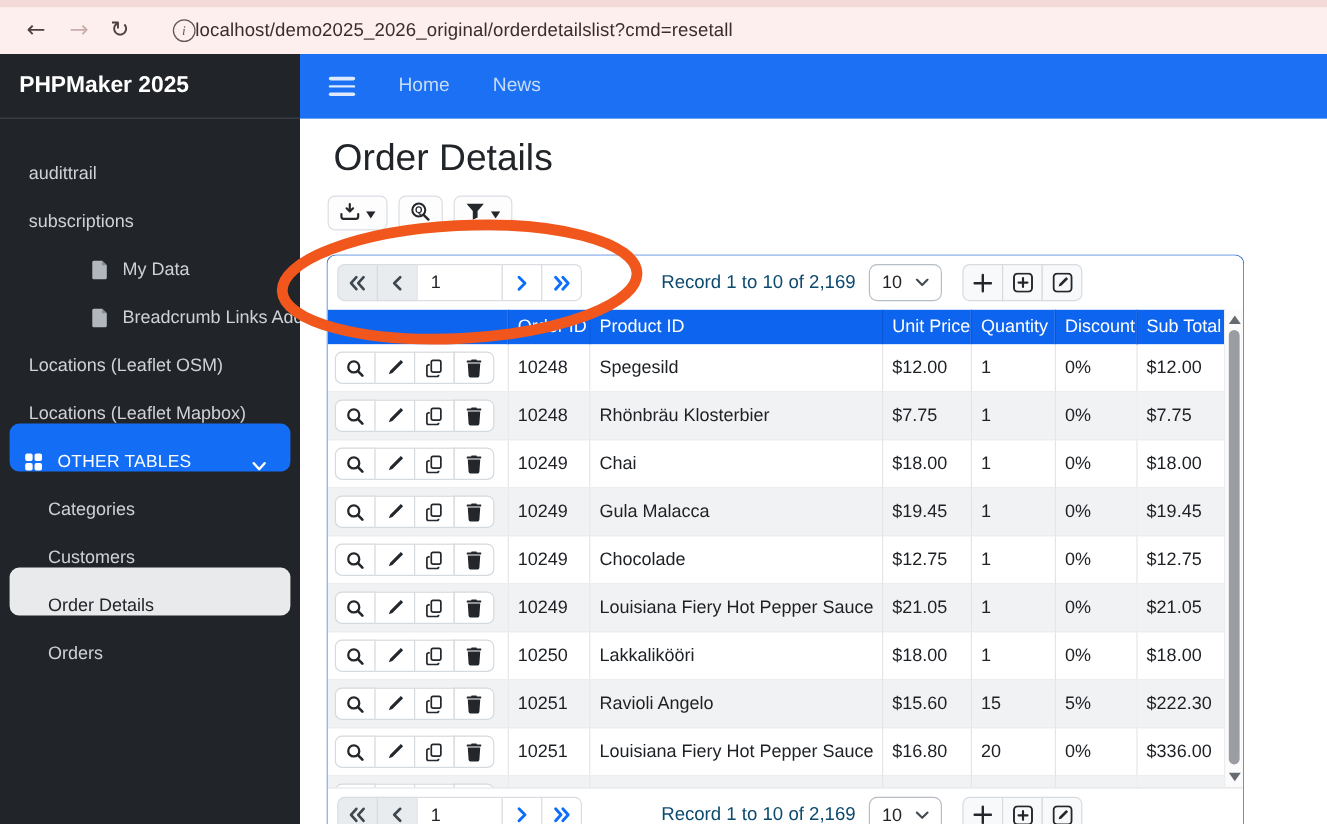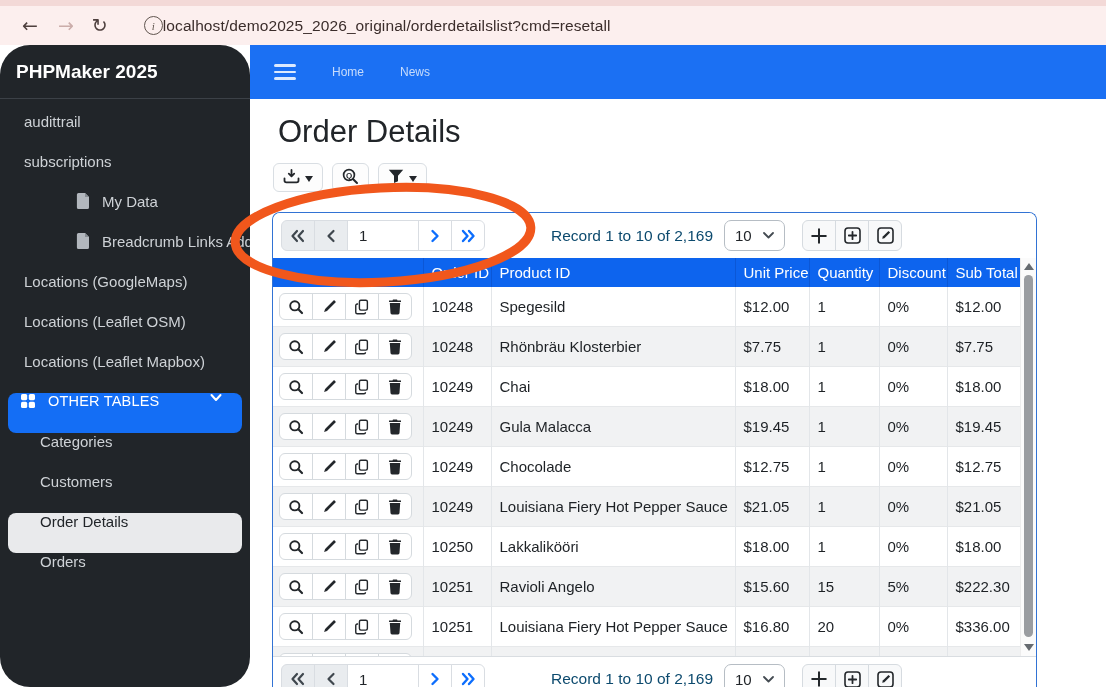--- a/index.html
+++ b/index.html
@@ -7,43 +7,43 @@
   .app{position:relative;width:1106px;height:687px;overflow:hidden;}
 
   
   .chrome{position:absolute;top:0;left:0;width:100%;height:45px;background:#fcefee;box-sizing:border-box;border-top:6px solid #f3d9d7;display:flex;align-items:center;}
   .chrome .nav-ic{font-family:"DejaVu Sans",sans-serif;font-size:19px;line-height:1;color:#4e403e;margin-left:22px;cursor:pointer;}
   .chrome .nav-ic.disabled{color:#cbadaa;}
   .chrome .info-badge{width:17px;height:17px;border:1.6px solid #60554f;border-radius:50%;color:#60554f;font-size:11px;display:flex;align-items:center;justify-content:center;margin-left:36px;font-family:"Liberation Serif",serif;font-style:italic;}
   .chrome .url{margin-left:0;font-size:15.5px;color:#3b2d2b;letter-spacing:.1px;}
 
   
-  .sidebar{position:absolute;top:45px;left:0;width:250px;height:642px;background:#212529;box-sizing:border-box;border-radius:30px;}
+  .sidebar{position:absolute;top:45px;left:0;width:250px;height:642px;background:#212529;box-sizing:border-box;}
   .brand{height:54px;display:flex;align-items:center;padding-left:16px;color:#fff;font-size:19px;font-weight:700;border-bottom:1px solid #3c4147;box-sizing:border-box;}
   .user{height:64px;display:flex;align-items:center;padding-left:16px;color:#e2e4e6;font-size:15px;border-bottom:1px solid #3c4147;box-sizing:border-box;}
   .side-nav{margin-top:14px;}
-  .side-item{height:40px;display:flex;align-items:flex-start;color:#ced2d6;font-size:15px;cursor:pointer;box-sizing:border-box;}
+  .side-item{height:40px;display:flex;align-items:flex-end;color:#ced2d6;font-size:15px;cursor:pointer;box-sizing:border-box;}
   .side-item .lbl{white-space:nowrap;}
   .side-item.plain{padding-left:24px;}
   .side-item.doc{padding-left:40px;margin-left:36px;}
   .side-item.sub{padding-left:40px;}
   .side-item.group{padding-left:24px;font-size:14.5px;letter-spacing:.2px;}
   .side-item .ic{display:flex;align-items:center;margin-right:12px;}
   .side-item .chev{margin-left:auto;margin-right:20px;display:flex;align-items:center;}
   .side-item.pill{margin:0 8px;border-radius:8px;height:40px;}
   .side-item.pill.group{padding-left:12px;}
   .side-item.active-blue{background:#146ef5;color:#fff;}
   .side-item.active-light{background:#e9eaec;color:#212529;padding-left:32px;}
   .side-item.active-light .lbl{color:#212529;}
 
   
   .navbar{position:absolute;top:45px;left:250px;width:856px;height:54px;background:#1b70f3;display:flex;align-items:center;}
   .burger{width:22px;margin-left:24px;display:flex;flex-direction:column;gap:4px;cursor:pointer;}
   .burger span{display:block;height:2.4px;background:rgba(255,255,255,.85);border-radius:2px;}
-  .nav-link{color:rgba(255,255,255,.75);font-size:12px;margin-left:36px;cursor:pointer;}
+  .nav-link{color:rgba(255,255,255,.75);font-size:16px;margin-left:36px;cursor:pointer;}
 
   
   .main{position:absolute;top:99px;left:250px;width:856px;height:588px;background:#fff;overflow:hidden;}
   .page-title{margin:15px 0 0 28px;font-size:31px;line-height:36px;color:#212529;font-weight:500;}
   .toolbar{margin:13px 0 0 23px;display:flex;gap:9px;}
   .tool-btn{height:29px;border:1px solid #d9dee3;border-radius:6px;background:#fdfdfd;display:flex;align-items:center;gap:5px;padding:0 9px;cursor:pointer;box-sizing:border-box;}
 
   
   .panel{position:absolute;left:22px;top:113px;width:765px;height:488px;border:1px solid #3273d4;border-bottom:none;border-radius:8px 8px 0 0;background:#fff;box-sizing:border-box;overflow:hidden;}
   .pager-row{height:45px;display:flex;align-items:center;padding:0 8px;box-sizing:border-box;background:#fff;}
@@ -119,23 +119,20 @@
           <span class="lbl">My Data</span>
         </div>
         <div class="side-item doc">
           <span class="ic">
             <svg width="14" height="16" viewBox="0 0 14 16">
               <path d="M2.5 0H9l4 4v10.4A1.6 1.6 0 0 1 11.4 16H2.5A1.6 1.6 0 0 1 .9 14.4V1.6A1.6 1.6 0 0 1 2.5 0z" fill="#b2b7bd"></path>
               <path d="M9 0l4 4H9z" fill="#868c92"></path>
             </svg>
           </span>
           <span class="lbl">Breadcrumb Links Add</span>
-        </div>
-        <div class="side-item plain">
-          <span class="lbl">Locations (GoogleMaps)</span>
         </div>
         <div class="side-item plain">
           <span class="lbl">Locations (Leaflet OSM)</span>
         </div>
         <div class="side-item plain">
           <span class="lbl">Locations (Leaflet Mapbox)</span>
         </div>
         <div class="side-item group pill active-blue">
           <span class="ic">
             <svg width="16" height="16" viewBox="0 0 16 16">

